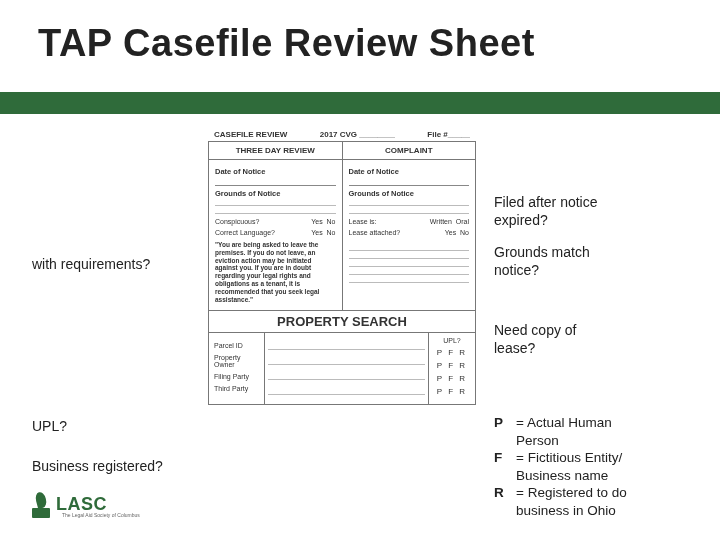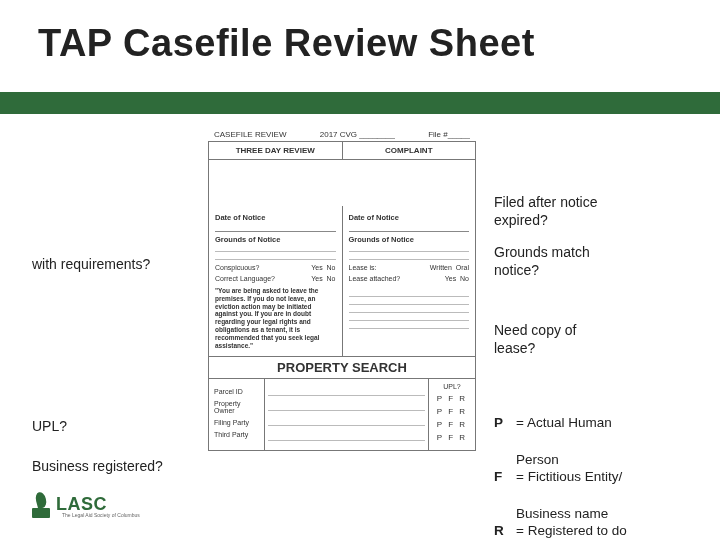--- a/index.html
+++ b/index.html
@@ -48,33 +48,33 @@
   }
   .legend {
     position: absolute;
     font-size: 13.5px;
     color: #222;
     line-height: 1.3;
   }
   .legend .row { display: flex; }
   .legend .k { font-weight: 700; width: 22px; }
   .legend .d { padding-left: 0; }
-  .legend .ind { padding-left: 22px; margin-top: 19px; }
+  .legend .ind { padding-left: 22px; }
   
   .form {
     position: absolute;
     left: 208px;
     top: 130px;
     width: 268px;
     height: 372px;
     font-family: Arial, sans-serif;
     font-size: 8px;
     color: #333;
   }
-  .form .hdr-top { display:flex; justify-content: space-between; padding: 0 6px 2px 6px; }
+  .form .hdr-top { display:flex; justify-content: space-between; padding: 0 6px 2px 6px; font-weight: bold; }
   .form .outer {
     border: 1px solid #777;
   }
   .form .sec-h {
     display: flex;
     border-bottom: 1px solid #777;
   }
   .form .sec-h > div {
     flex:1;
     text-align: center;
@@ -85,21 +85,20 @@
   }
   .form .sec-h > div:last-child { border-right: none; }
   .form .two-col {
     display: flex;
   }
   .form .col {
     flex:1;
     border-right: 1px solid #777;
     padding: 4px 6px 6px 6px;
     min-height: 150px;
-    margin-top: 46px;
   }
   .form .col:last-child { border-right: none; }
   .form .lbl { font-weight:700; font-size:7.5px; margin-top:3px; }
   .form .line { border-bottom: 1px solid #888; height: 8px; margin-top:2px; }
   .form .line-sm { border-bottom: 1px solid #bbb; height: 7px; margin-top:1px; }
   .form .q { font-size:7px; margin-top:4px; }
   .form .q .yn { float:right; font-weight:400; }
   .form .para { font-size:6.5px; font-weight:600; margin-top:5px; line-height:1.2; }
   .form .ps-h {
     text-align:center;

